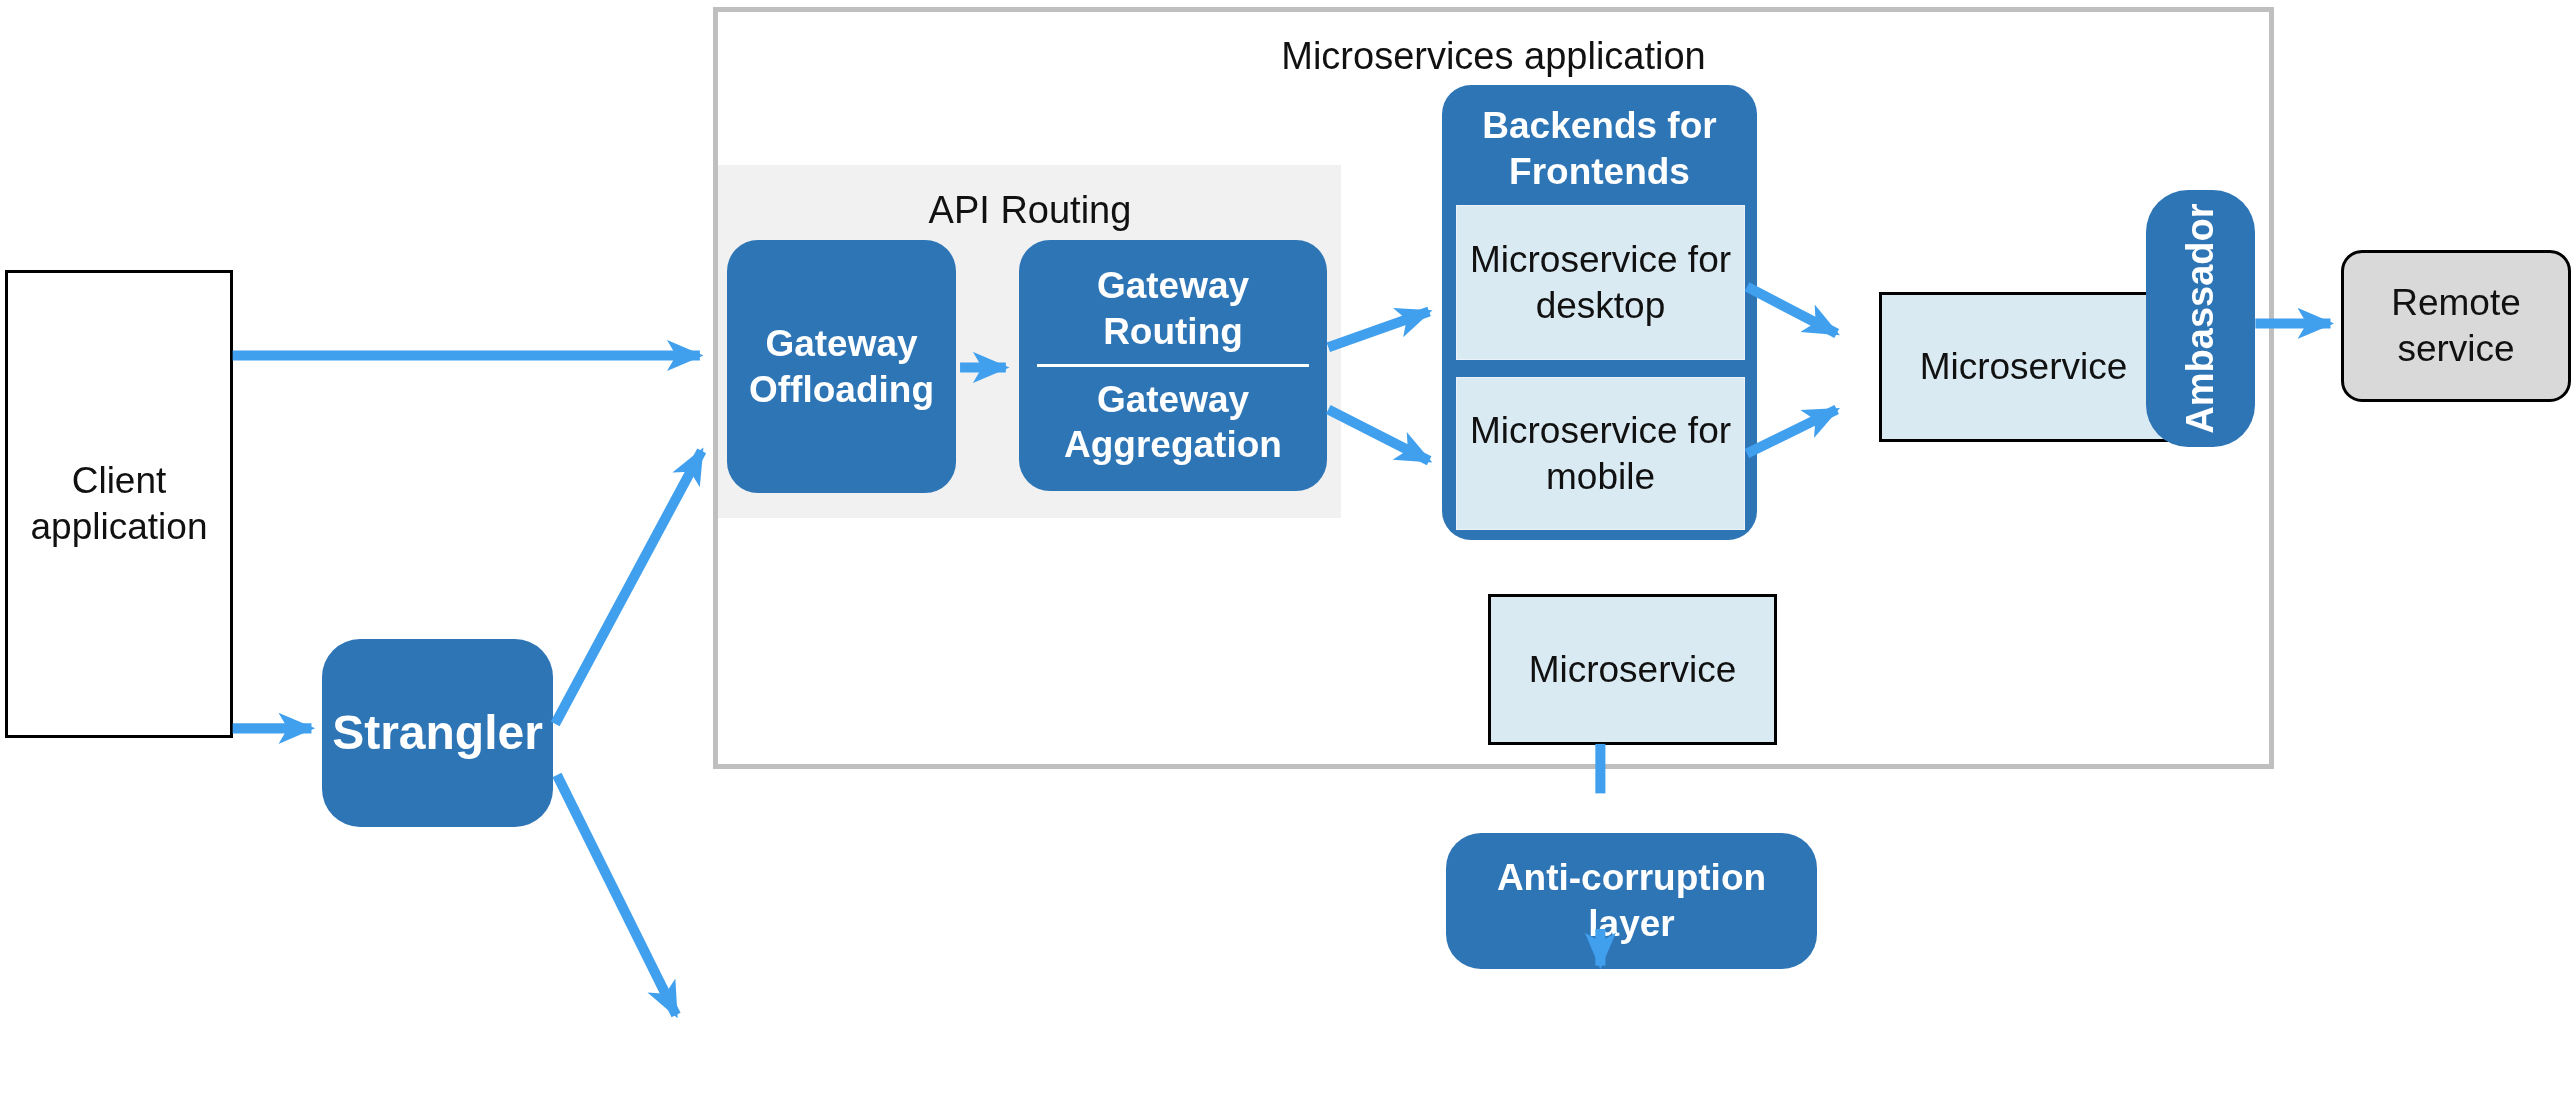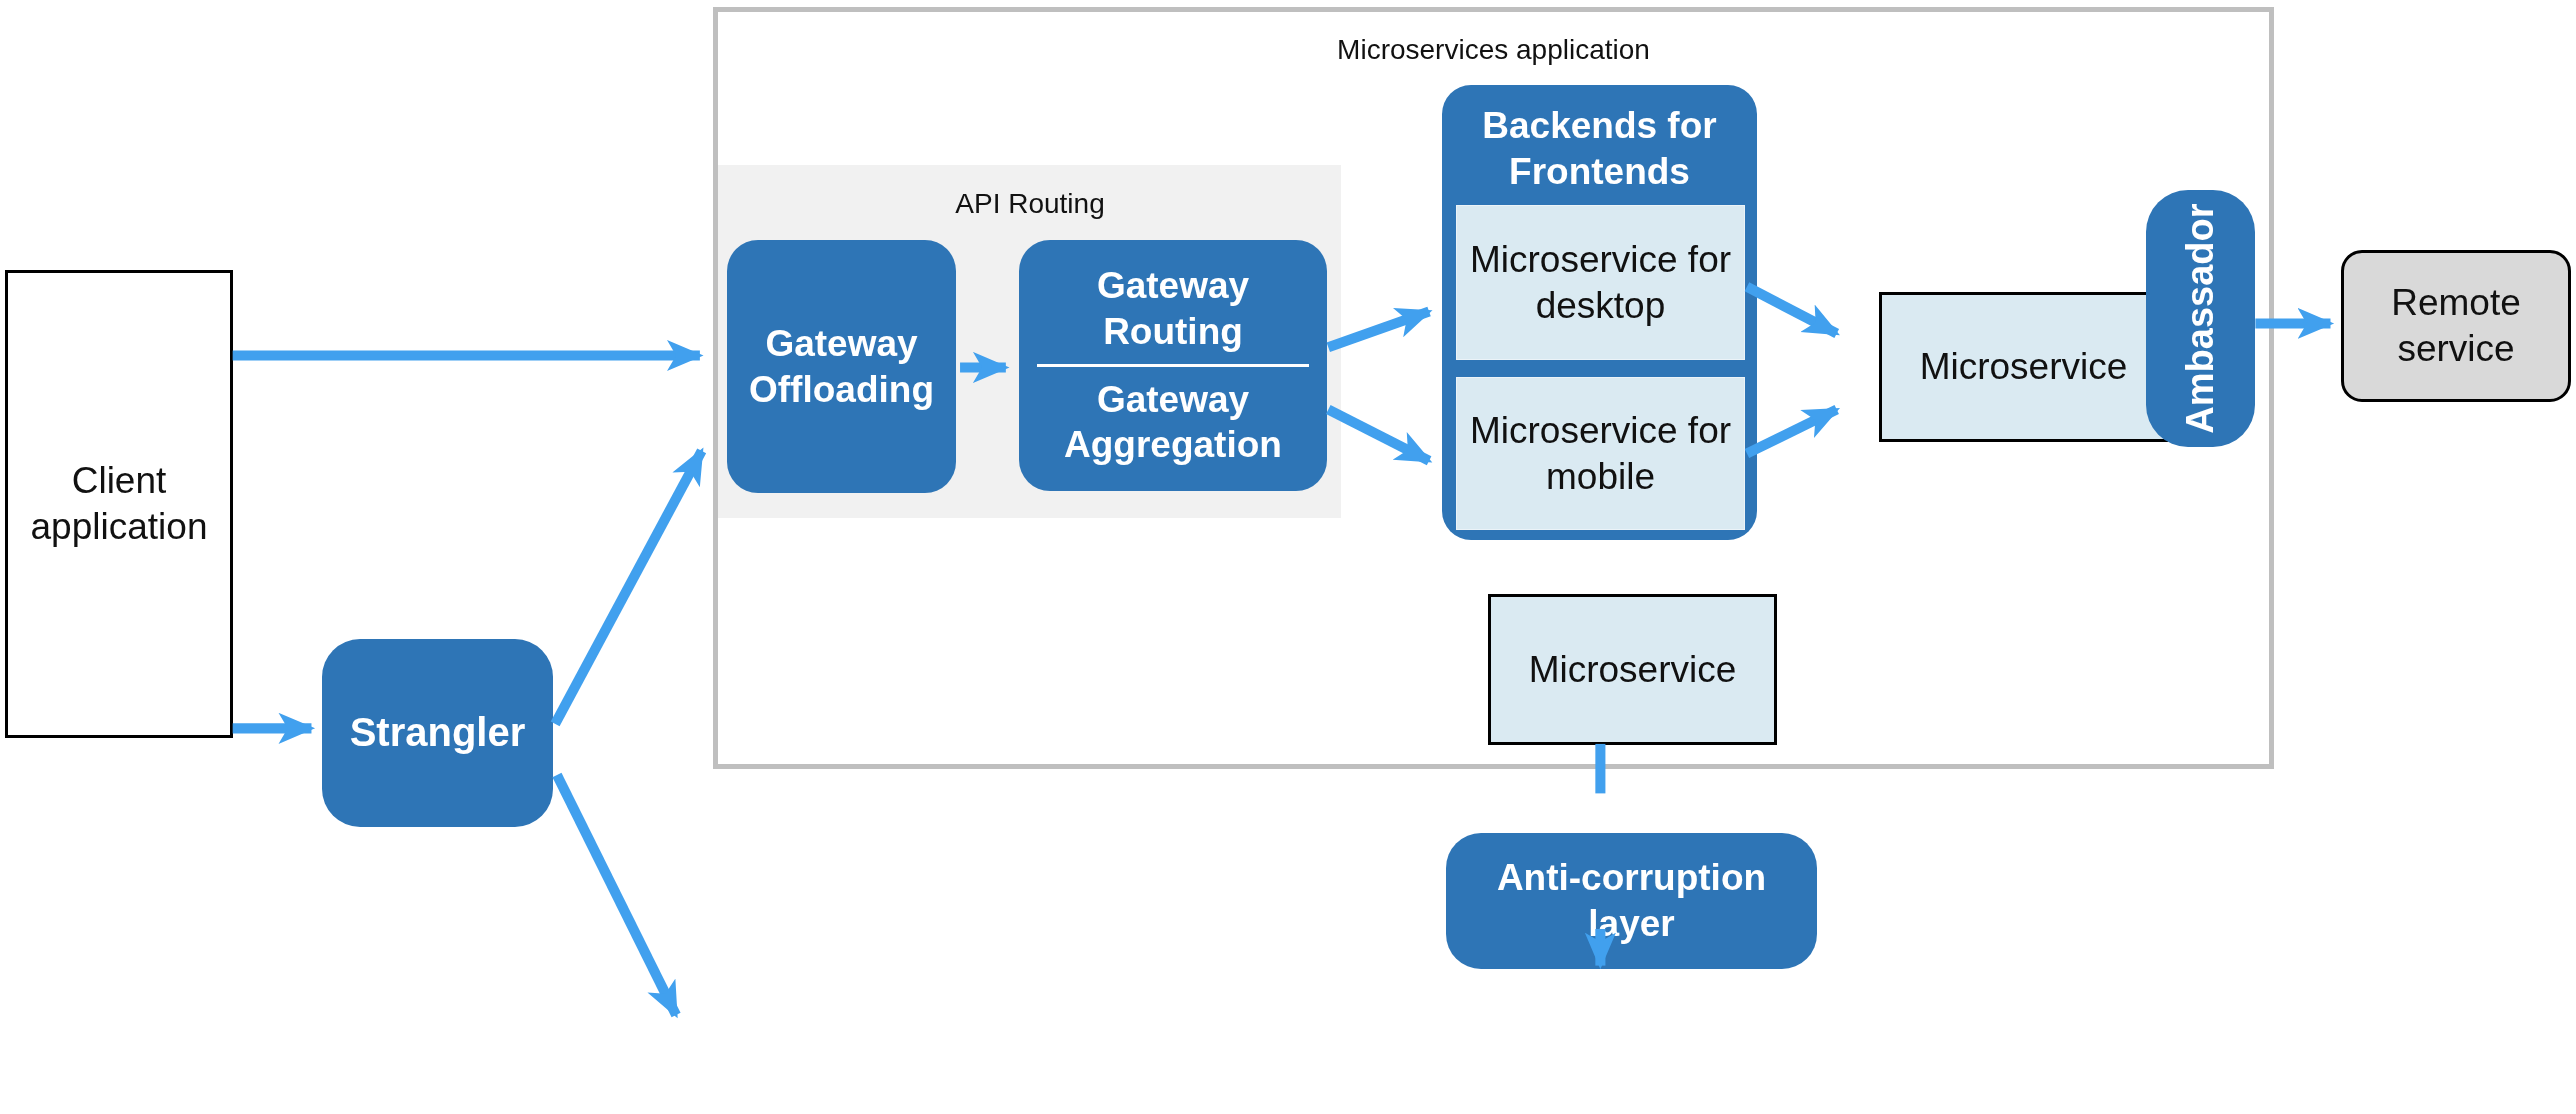--- a/index.html
+++ b/index.html
@@ -17,21 +17,21 @@
 
   .blue   { background:#2E75B6; }
   .lightblue { background:#DAEAF2; }
   .lightblue-bordered { background:#DAEAF2; border:3.7px solid #000000;margin-left:31px; }
   .graybox { background:#D9D9D9; border:3.7px solid #000000; }
   .whitebox { background:#ffffff; border:3.7px solid #000000; }
 
   .ms-container { border:5.5px solid #BFBFBF; background:#ffffff; }
   .api-panel { background:#F1F1F1; }
 
-  .title-text { position:absolute; text-align:center; color:#111111; font-size:28px; }
+  .title-text { position:absolute; text-align:center; color:#111111; font-size:38px; }
 
   .split-box { flex-direction:column; align-items:stretch; padding:13px 0; }
   .split-half { flex:1; display:flex; align-items:center; justify-content:center; }
   .split-divider { height:2.7px; background:#ffffff; margin:0 18.3px; }
 
   .bff-box { flex-direction:column; justify-content:flex-start; padding-top:18.3px; }
   .bff-inner { border:1.8px solid rgba(255,255,255,0.45); }
 
   .vertical-text { transform:rotate(-90deg); white-space:nowrap; font-size:38px; }
 
@@ -51,21 +51,21 @@
   <div class="title-text" style="left:865px; top:187px; width:330px;">
     <span class="label">API Routing</span>
   </div>
 
   <div class="node whitebox" style="left:5px; top:270px; width:228px; height:468px;">
     <span class="label dark-label">Client
 application</span>
   </div>
 
   <div class="node blue" style="left:322px; top:639px; width:231px; height:188px; border-radius:38px;">
-    <span class="label white-label" style="font-size:40px;">Strangler</span>
+    <span class="label white-label" style="font-size:48px;">Strangler</span>
   </div>
 
   <div class="node blue" style="left:727px; top:240px; width:229px; height:253px; border-radius:31px;">
     <span class="label white-label">Gateway
 Offloading</span>
   </div>
 
   <div class="node blue split-box" style="left:1019px; top:240px; width:308px; height:251px; border-radius:31px;">
     <div class="split-half">
       <span class="label white-label">Gateway

